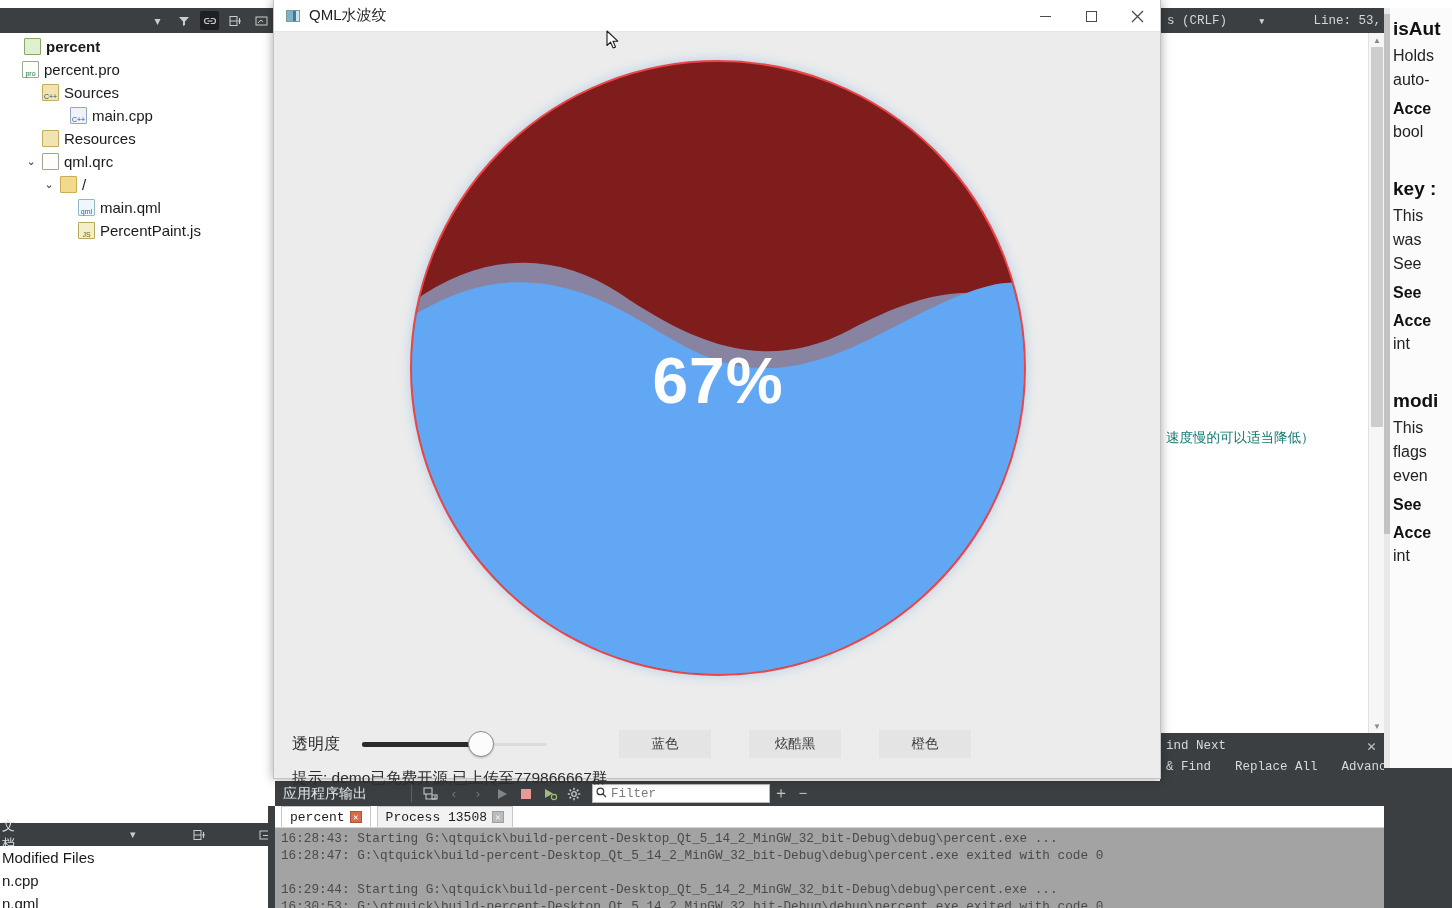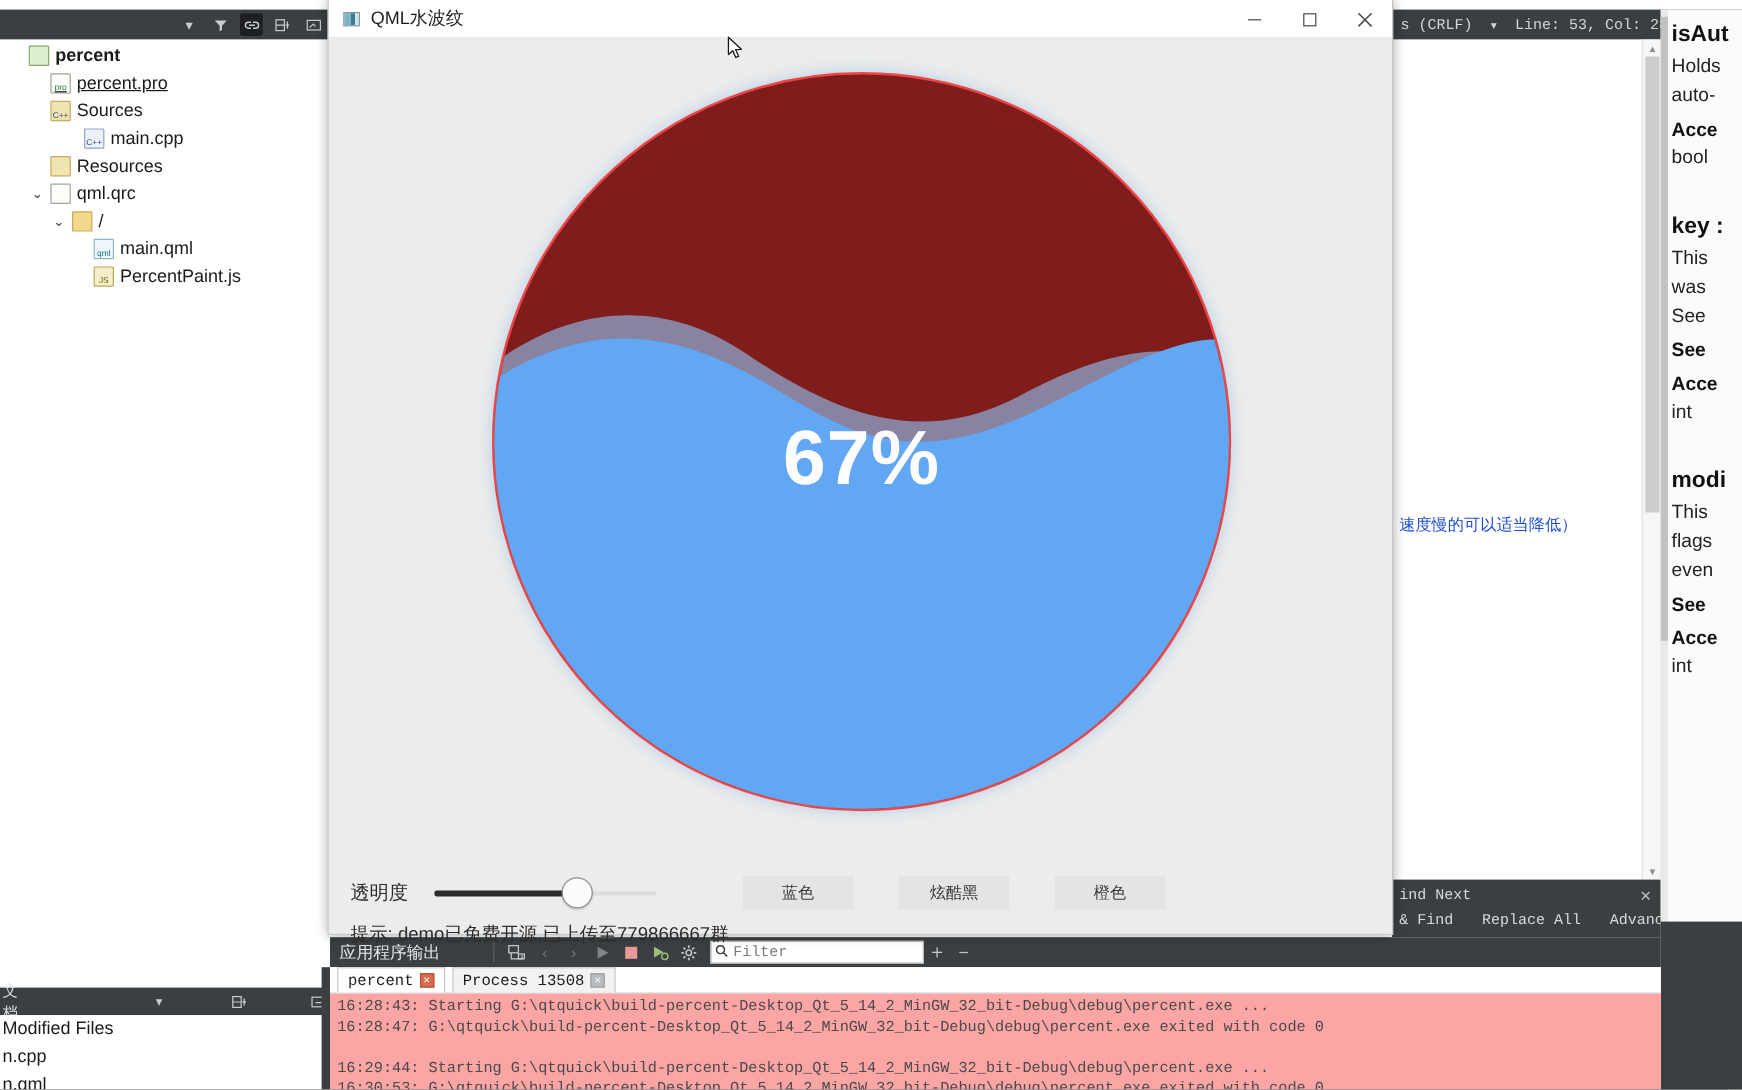--- a/index.html
+++ b/index.html
@@ -86,31 +86,31 @@
     width: 10px; height: 32px; background: #c6c6c6; }
   .docs-scroll .arr { position: absolute; left: 0; top: 0; width: 12px;
     height: 13px; color: #666; font-size: 8px; display: flex;
     align-items: center; justify-content: center; }
 
   
   .status-strip {
     position: absolute; left: 1160px; top: 8px; width: 292px; height: 25px;
     background: #3c3f41; display: flex; align-items: center;
     color: #d2d6d9; font-size: 12.5px;
-    font-family: "Liberation Mono", monospace; gap: 0;
+    font-family: "Liberation Mono", monospace; gap: 17px;
   }
   .status-strip .seg { padding: 0 7px; white-space: nowrap; }
   .status-strip .div { width: 1px; height: 16px; background: #5a5e61; }
 
   .editor-area {
     position: absolute; left: 1160px; top: 33px; width: 224px; height: 700px;
     background: #ffffff; overflow: hidden;
   }
   .editor-comment {
-    position: absolute; left: 6px; top: 396px; color: #1d4ed8;
+    position: absolute; left: 6px; top: 396px; color: #0f766e;
     font-size: 13.5px; white-space: nowrap;
     font-family: Liberation Serif, serif;
   }
   .ed-scroll {
     position: absolute; left: 1368px; top: 33px; width: 16px; height: 700px;
     background: #f6f6f6; border-left: 1px solid #e2e2e2;
   }
   .ed-scroll .arr { position: absolute; left: 0; width: 16px; height: 14px;
     color: #8a8a8a; font-size: 8px; display: flex; align-items: center;
     justify-content: center; }
@@ -187,21 +187,21 @@
     margin-left: 6px;
   }
   .out-tab.active { background: #ffffff; }
   .tab-x { width: 12px; height: 12px; font-size: 9px; display: flex;
     align-items: center; justify-content: center; color: #fff;
     background: #d96a4a; border: 1px solid #b1533a; }
   .tab-x.grey { background: #b9bdc0; border-color: #9aa0a4; color: #f2f2f2; }
 
   .out-log {
     position: absolute; left: 275px; top: 828px; width: 1109px; height: 80px;
-    background: #fca5a5; padding: 2px 0 0 6px; overflow: hidden;
+    background: #a3a3a3; padding: 2px 0 0 6px; overflow: hidden;
   }
   .log-line { font-family: "Liberation Mono", monospace; font-size: 12.7px;
     color: #4a4a4a; line-height: 17px; white-space: nowrap; }
   .log-line.blank { height: 17px; }
   .out-left-edge {
     position: absolute; left: 268px; top: 806px; width: 7px; height: 102px;
     background: #3c3f41;
   }
 
   
@@ -314,21 +314,21 @@
         </svg>
     </div>
   </div>
 
   <div class="tree-panel" id="tree-panel">
       <div class="tree-row bold" style="padding-left: 2px;">
         <span class="tw"></span>
         <span class="ficon prj"></span>
         <span>percent</span>
       </div>
-      <div class="tree-row" style="padding-left: 20px; text-decoration: underline;">
+      <div class="tree-row" style="">
         <span class="tw"></span>
         <span class="ficon pro">pro</span>
         <span>percent.pro</span>
       </div>
       <div class="tree-row" style="padding-left: 20px;">
         <span class="tw"></span>
         <span class="ficon folder-cpp">C++</span>
         <span>Sources</span>
       </div>
       <div class="tree-row" style="padding-left: 48px;">

